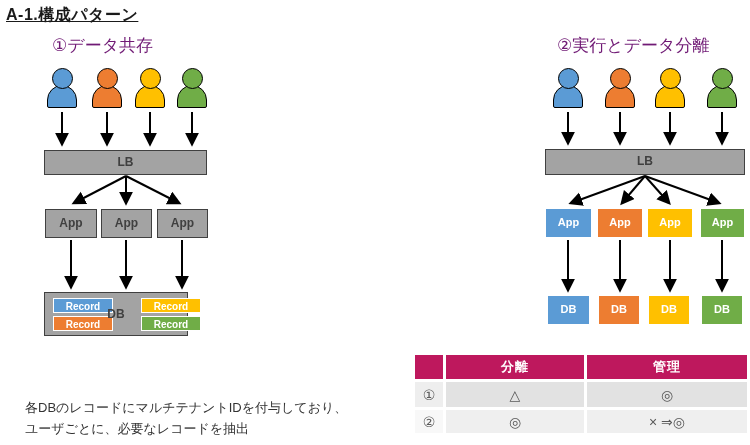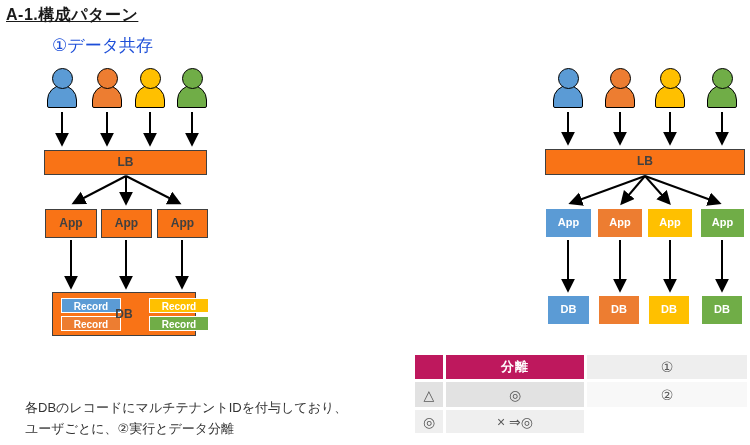--- a/index.html
+++ b/index.html
@@ -5,21 +5,21 @@
   html,body { margin:0; padding:0; background:#ffffff; }
   .canvas {
     position:relative; width:750px; height:445px; background:#ffffff;
     font-family:"Liberation Sans","DejaVu Sans",sans-serif; overflow:hidden;
   }
   .abs { position:absolute; }
   .page-title {
     left:6px; top:5px; font-size:16px; font-weight:bold; color:#1a1a1a;
     text-decoration:underline; letter-spacing:0.5px;
   }
-  .section-label { font-size:17px; color:#1d4ed8; }
+  .section-label { font-size:17px; color:#701a75; }
   .lbl-1 { left:52px; top:34px; }
   .lbl-2 { left:557px; top:34px; }
 
   
   .person { width:30px; height:41px; }
   .person .head {
     width:21px; height:21px; border-radius:50%;
     border:1.5px solid; margin:0 auto; position:relative; z-index:2;
     box-sizing:border-box;
   }
@@ -27,27 +27,27 @@
     width:30px; height:23px; border-radius:15px 15px 2px 2px;
     border:1.5px solid; margin-top:-4px; box-sizing:border-box;
   }
   .c-blue   { background:#5B9BD5; border-color:#41719C; }
   .c-orange { background:#ED7D31; border-color:#AE5A21; }
   .c-yellow { background:#FFC000; border-color:#BF9000; }
   .c-green  { background:#70AD47; border-color:#507E32; }
 
   
   .wbox {
-    background:#f97316; border:1.5px solid #404040; box-sizing:border-box;
+    background:#a3a3a3; border:1.5px solid #404040; box-sizing:border-box;
     color:#404040; font-weight:bold; text-align:center;
   }
   .lb-left  { left:44px;  top:150px; width:163px; height:25px; font-size:12px; line-height:22px; }
   .lb-right { left:545px; top:149px; width:200px; height:26px; font-size:12px; line-height:23px; }
   .app-l { top:209px; height:29px; font-size:12px; line-height:26px; }
-  .db-left { left:52px; top:292px; width:144px; height:44px; }
+  .db-left { left:44px; top:292px; width:144px; height:44px; }
   .db-left-label {
     position:absolute; left:0; top:0; width:100%; height:100%;
     display:flex; align-items:center; justify-content:center;
     font-size:12px; font-weight:bold; color:#404040;
   }
   .record {
     position:absolute; width:60px; height:15px; font-size:10px; font-weight:bold;
     color:#ffffff; text-align:center; line-height:15px; border:1px solid; box-sizing:border-box;
   }
   
@@ -81,20 +81,21 @@
   .cell-a { background:#e2e2e2; color:#595959; font-size:14px; }
   .cell-b { background:#efefef; color:#595959; font-size:14px; }
 </style>
 </head>
 <body>
 
 <div class="canvas">
 
   <div class="abs page-title">A-1.構成パターン</div>
   <div class="abs section-label lbl-1">①データ共存</div>
+  <div class="abs section-label lbl-2">②実行とデータ分離</div>
 
   <svg class="arrows" width="750" height="445">
     <defs>
       <marker id="ah" markerWidth="8" markerHeight="8" refX="5.6" refY="3.5" orient="auto">
         <path d="M0,0 L7,3.5 L0,7 z" fill="#000000"></path>
       </marker>
     </defs>
 
     <line x1="62" y1="112" x2="62" y2="144" stroke="#000" stroke-width="2" marker-end="url(#ah)"></line>
     <line x1="107" y1="112" x2="107" y2="144" stroke="#000" stroke-width="2" marker-end="url(#ah)"></line>
@@ -179,25 +180,26 @@
   <div class="cbox c-orange app-r" style="left:597px; width:46px;">App</div>
   <div class="cbox c-yellow app-r" style="left:647px; width:46px;">App</div>
   <div class="cbox c-green app-r" style="left:700px; width:45px;">App</div>
 
   <div class="cbox c-blue db-r" style="left:547px; width:43px;">DB</div>
   <div class="cbox c-orange db-r" style="left:598px; width:42px;">DB</div>
   <div class="cbox c-yellow db-r" style="left:648px; width:42px;">DB</div>
   <div class="cbox c-green db-r" style="left:701px; width:42px;">DB</div>
 
   <div class="abs note note-2">各DBのレコードにマルチテナントIDを付与しており、</div>
-  <div class="abs note note-3">ユーザごとに、②実行とデータ分離</div>
+  <div class="abs note note-3">ユーザごとに、必要なレコードを抽出</div>
 
   <div class="abs cmp-table">
     <div class="th"></div>
     <div class="th">分離</div>
+    <div class="th">管理</div>
 
     <div class="num-1">①</div>
     <div class="cell-a">△</div>
     <div class="cell-a">◎</div>
 
     <div class="num-2">②</div>
     <div class="cell-b">◎</div>
     <div class="cell-b">× ⇒◎</div>
   </div>
 

